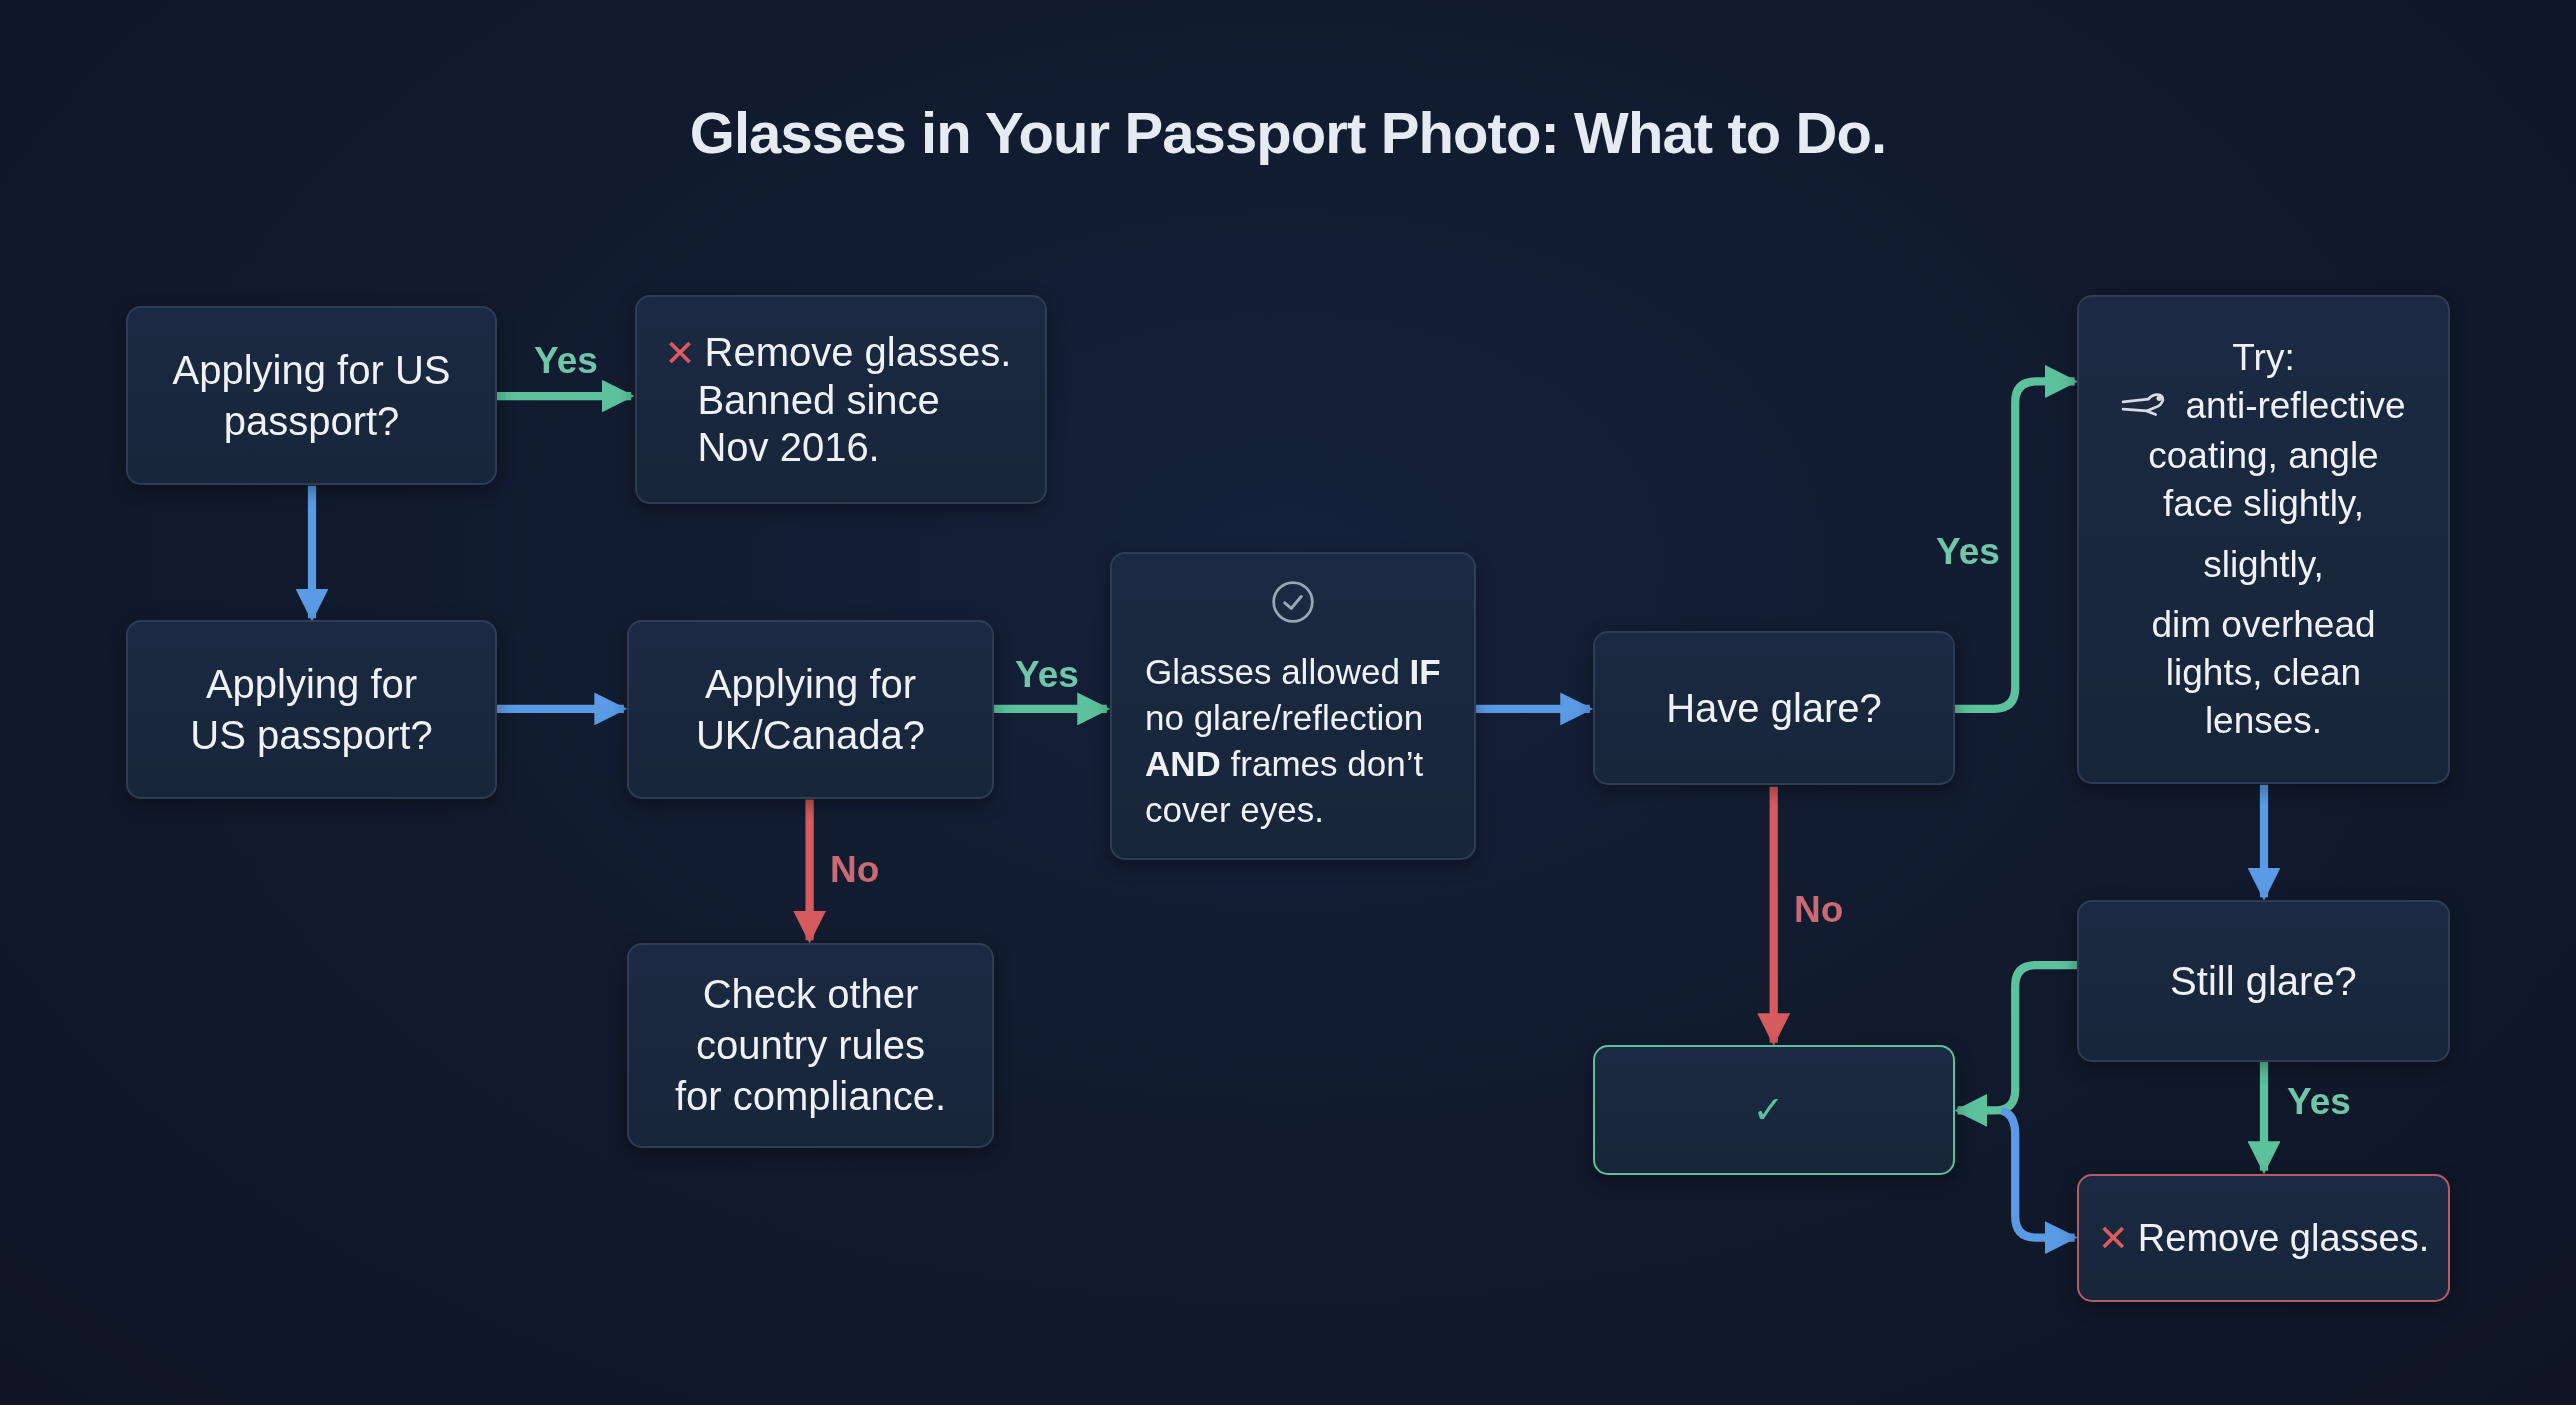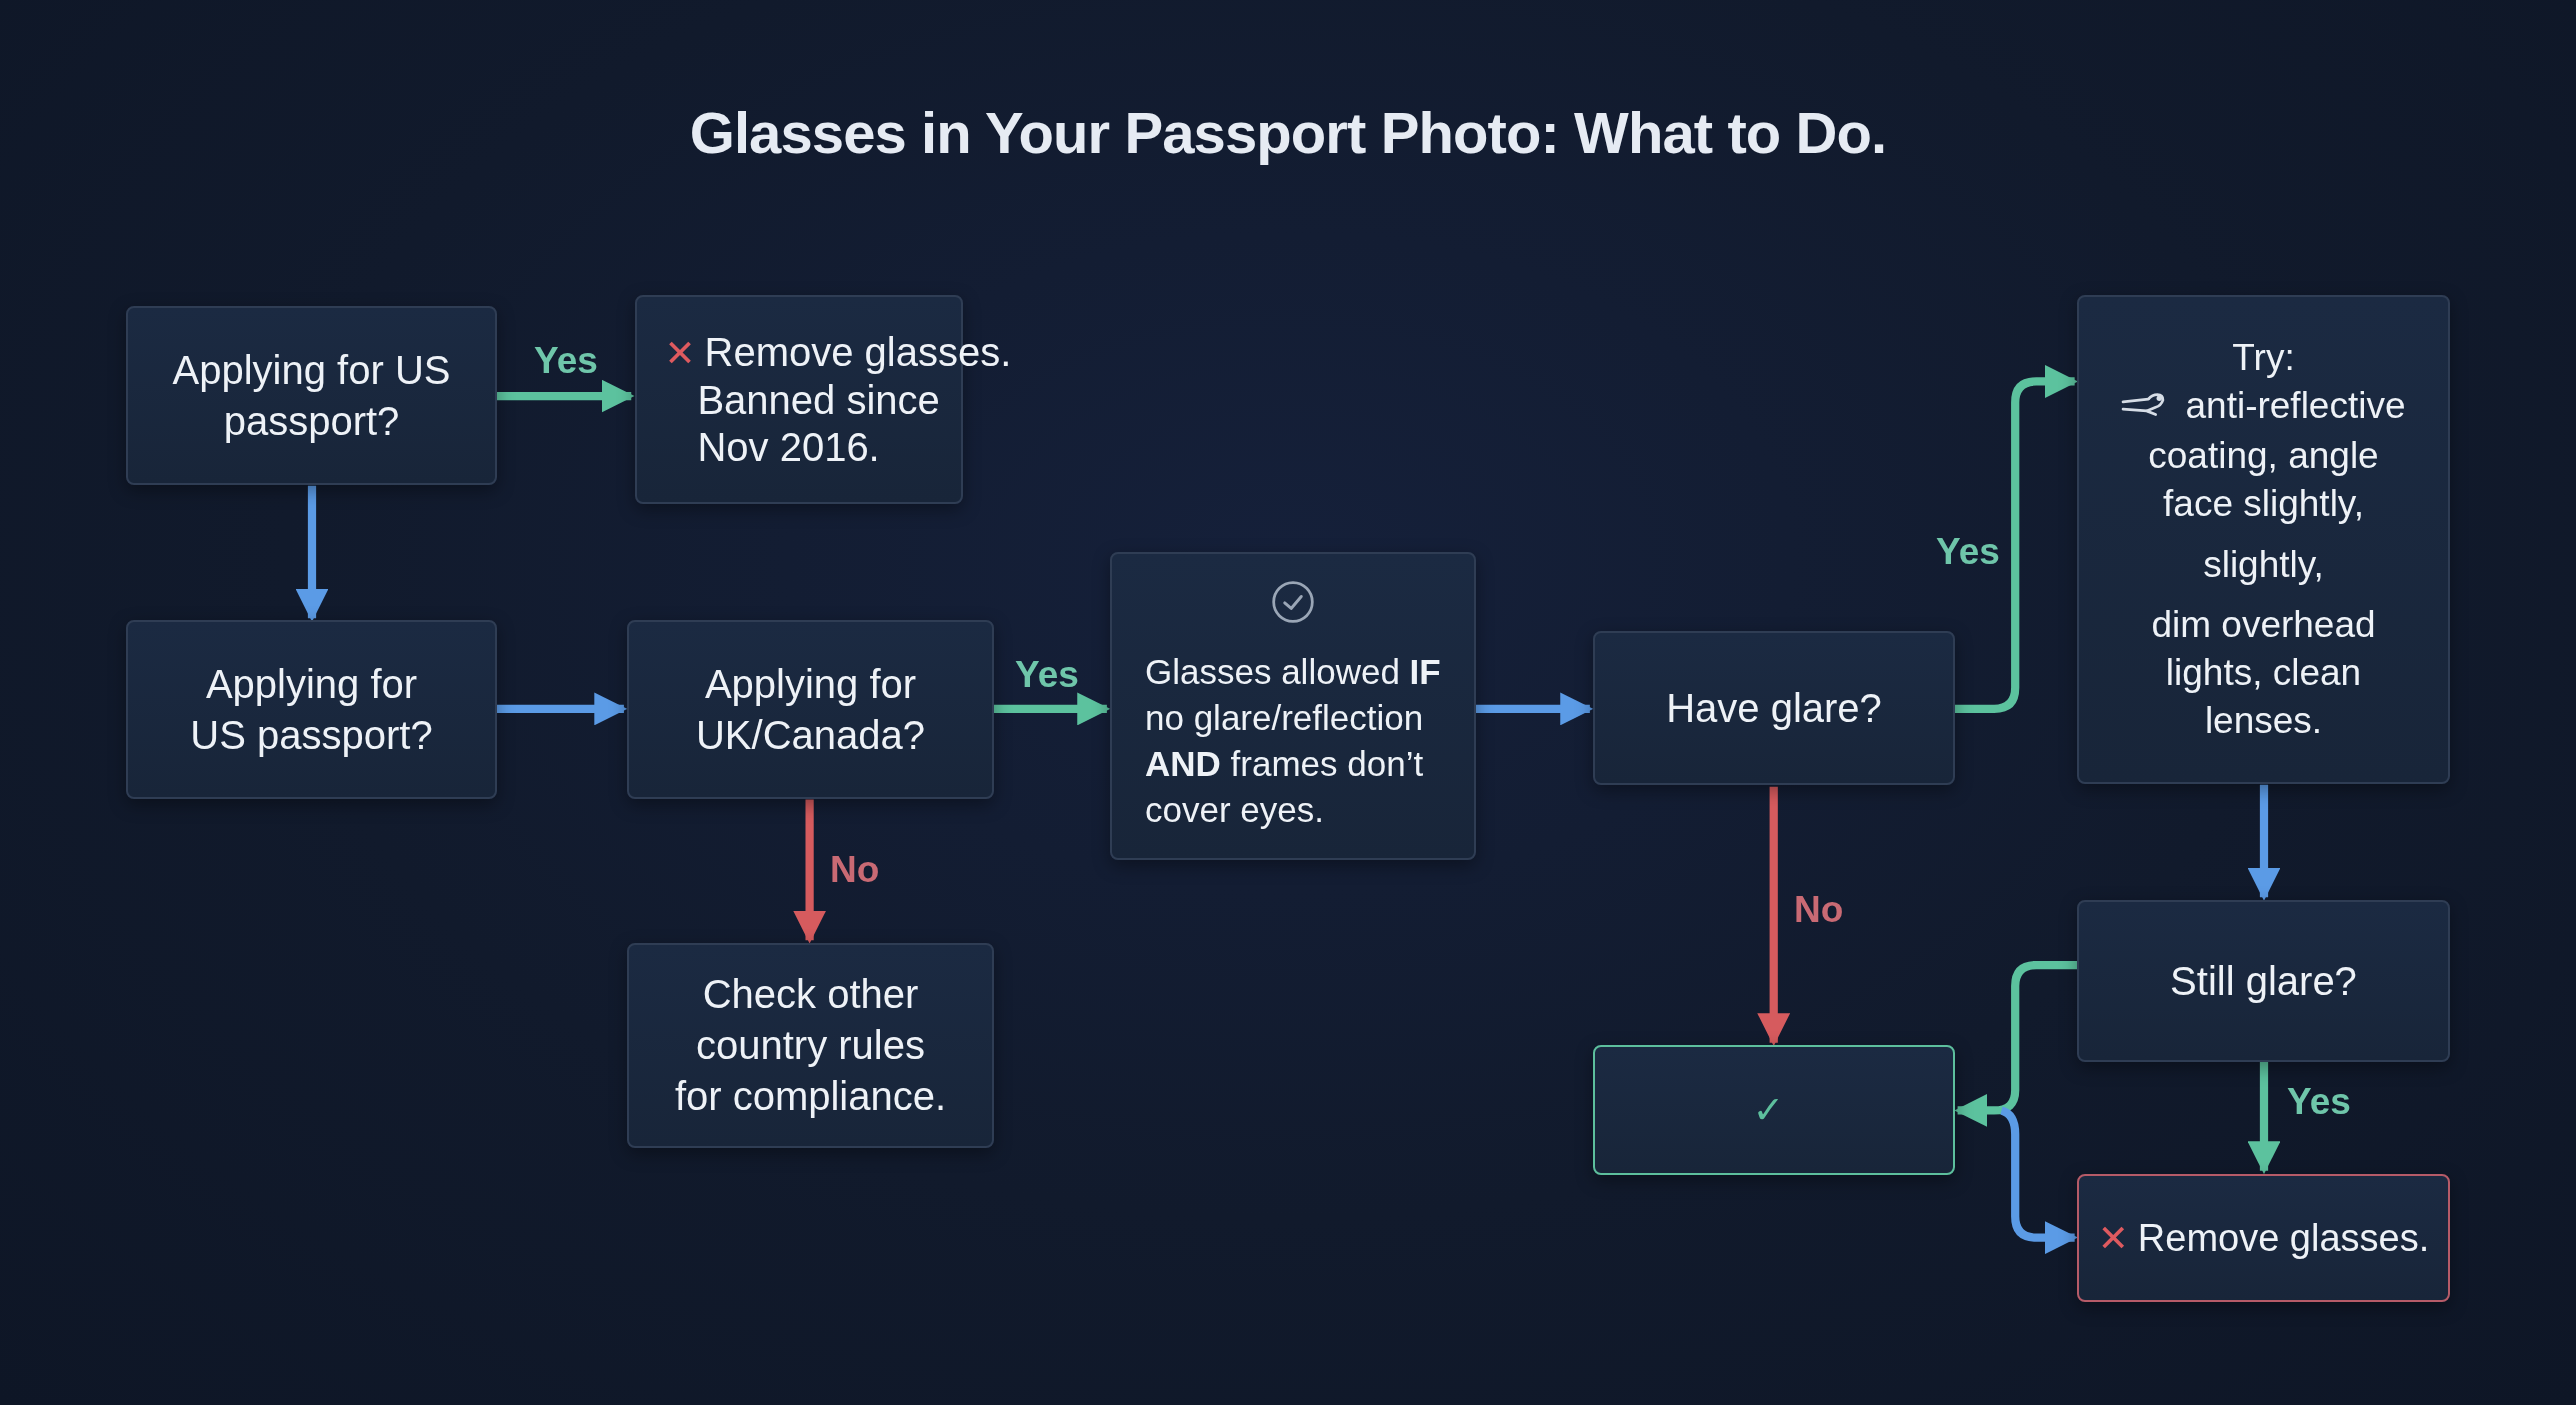--- a/index.html
+++ b/index.html
@@ -13,21 +13,21 @@
   .title {
     position: absolute; left: 0; top: 99px; width: 2576px;
     text-align: center; font-size: 58px; font-weight: 700;
     color: #e6ebf3; letter-spacing: -0.9px;
     font-family: "Liberation Sans", "DejaVu Sans", sans-serif;
   }
   svg.connectors { position: absolute; left: 0; top: 0; width: 2576px; height: 1405px; pointer-events: none; }
   .node {
     position: absolute; box-sizing: border-box;
     background: linear-gradient(180deg, #1b2a42 0%, #182539 100%);
-    border: 2.7px solid #2f3d54; border-radius: 8px;
+    border: 2.7px solid #2f3d54; border-radius: 15px;
     box-shadow: 0 5.5px 16.5px rgba(0,0,0,0.35);
     display: flex; flex-direction: column; align-items: center; justify-content: center;
     text-align: center; color: #eef2f7;
     font-size: 40px; line-height: 51px;
     font-family: "Liberation Sans", "DejaVu Sans", sans-serif;
   }
   .node.left-align { align-items: flex-start; text-align: left; padding-left: 33px; }
   .node.green { border-color: #5dbf9d; }
   .node.red { border-color: #b65b68; }
   .node .line { display: block; white-space: nowrap; }
@@ -92,21 +92,21 @@
 <div class="label no" style="left:830px; top:849px;">No</div>
 <div class="label yes" style="left:1936px; top:531px;">Yes</div>
 <div class="label no" style="left:1794px; top:889px;">No</div>
 <div class="label yes" style="left:2287px; top:1081px;">Yes</div>
 
 <div class="node" style="left:126px; top:306px; width:371px; height:179px;">
   <span class="line">Applying for US</span>
   <span class="line">passport?</span>
 </div>
 
-<div class="node left-align" style="left:635px; top:295px; width:328px; height:209px; padding-left:27.4px; line-height:47px;">
+<div class="node left-align" style="left:635px; top:295px; width:412px; height:209px; padding-left:27.4px; line-height:47px;">
   <span class="line"><span class="x-mark">✕</span><span>Remove glasses.</span></span>
   <span class="line" style="padding-left:33px;">Banned since</span>
   <span class="line" style="padding-left:33px;">Nov 2016.</span>
 </div>
 
 <div class="node" style="left:126px; top:620px; width:371px; height:179px;">
   <span class="line">Applying for</span>
   <span class="line">US passport?</span>
 </div>
 

